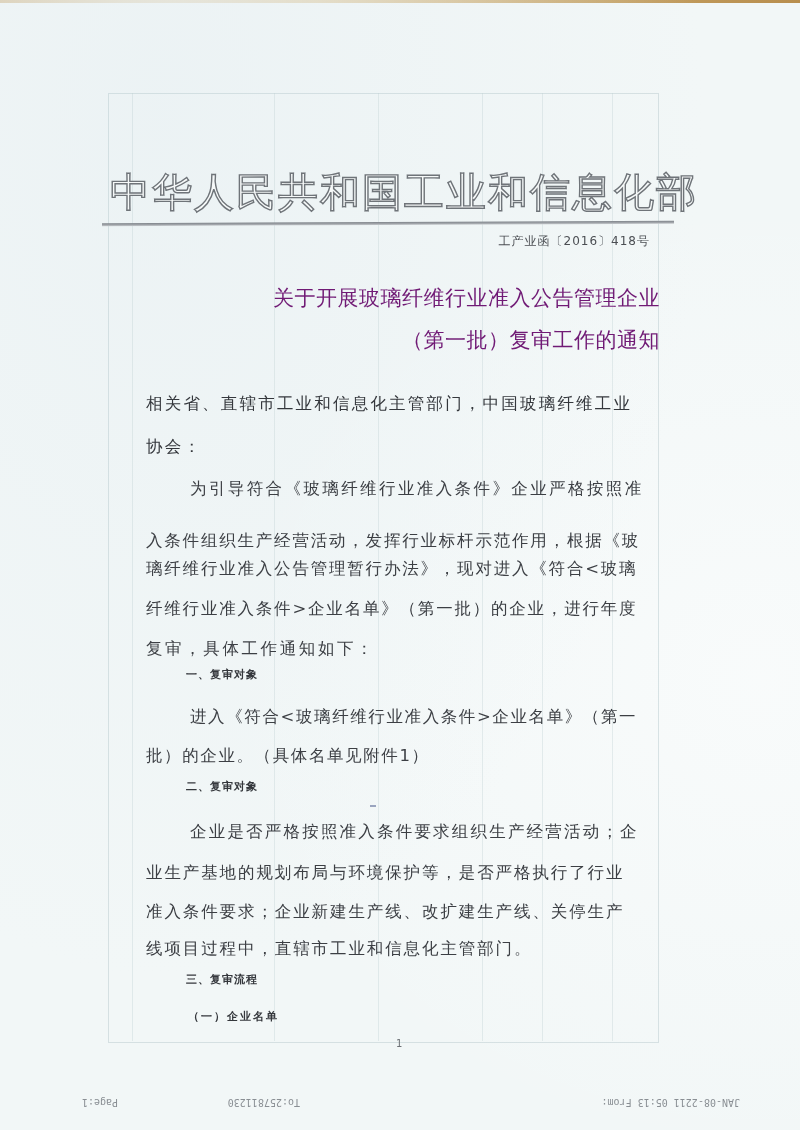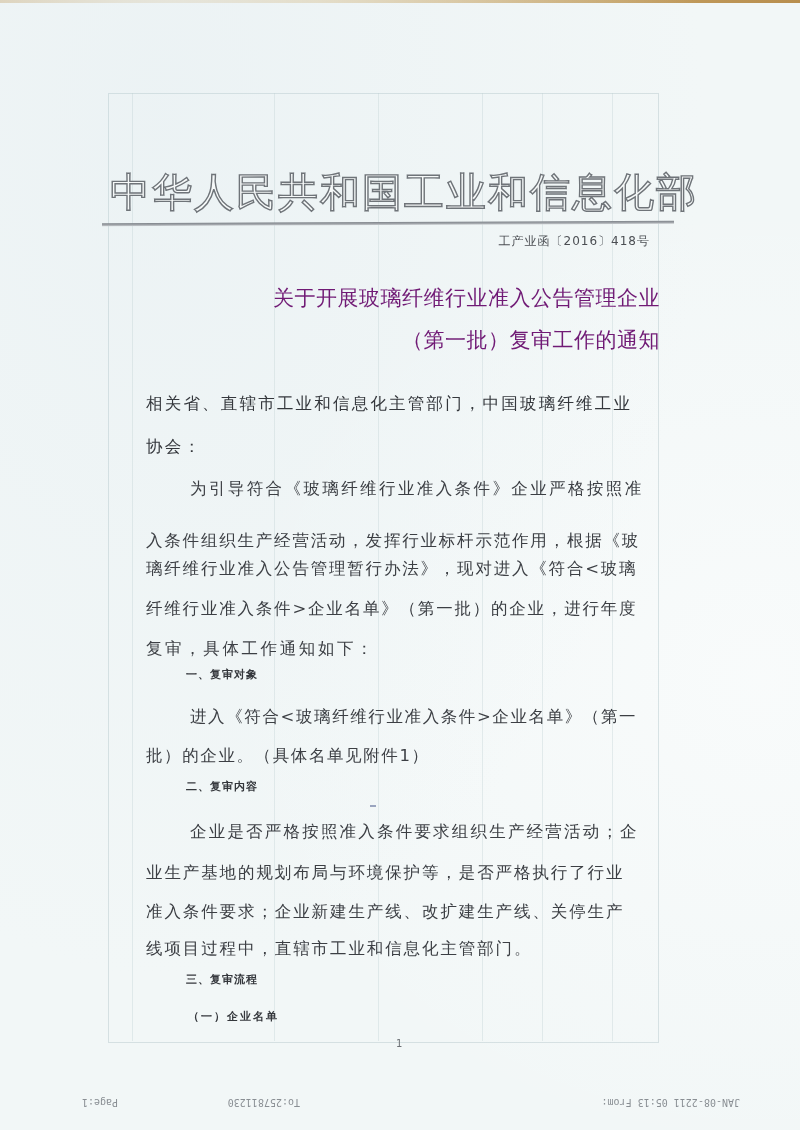--- a/index.html
+++ b/index.html
@@ -160,21 +160,21 @@
 <div class="para indent" style="top:478px; letter-spacing:2.4px">为引导符合《玻璃纤维行业准入条件》企业严格按照准</div>
 <div class="para" style="top:530px; letter-spacing:1.8px">入条件组织生产经营活动，发挥行业标杆示范作用，根据《玻</div>
 <div class="para" style="top:558px; letter-spacing:1.8px">璃纤维行业准入公告管理暂行办法》，现对进入《符合&lt;玻璃</div>
 <div class="para" style="top:598px; letter-spacing:1.8px">纤维行业准入条件&gt;企业名单》（第一批）的企业，进行年度</div>
 <div class="para" style="top:638px">复审，具体工作通知如下：</div>
 
 <div class="heading" style="top:667px">一、复审对象</div>
 <div class="para indent" style="top:706px; letter-spacing:1.6px">进入《符合&lt;玻璃纤维行业准入条件&gt;企业名单》（第一</div>
 <div class="para" style="top:745px; letter-spacing:1.6px">批）的企业。（具体名单见附件1）</div>
 
-<div class="heading" style="top:779px">二、复审内容</div>
+<div class="heading" style="top:779px">二、复审对象</div>
 <div class="smudge"></div>
 <div class="para indent" style="top:821px; letter-spacing:2.2px">企业是否严格按照准入条件要求组织生产经营活动；企</div>
 <div class="para" style="top:862px; letter-spacing:1.9px">业生产基地的规划布局与环境保护等，是否严格执行了行业</div>
 <div class="para" style="top:901px; letter-spacing:1.9px">准入条件要求；企业新建生产线、改扩建生产线、关停生产</div>
 <div class="para" style="top:938px; letter-spacing:1.9px">线项目过程中，直辖市工业和信息化主管部门。</div>
 
 <div class="heading" style="top:972px">三、复审流程</div>
 <div class="heading" style="top:1009px; left:188px; letter-spacing:2px">（一）企业名单</div>
 
 <div class="page-num">1</div>

